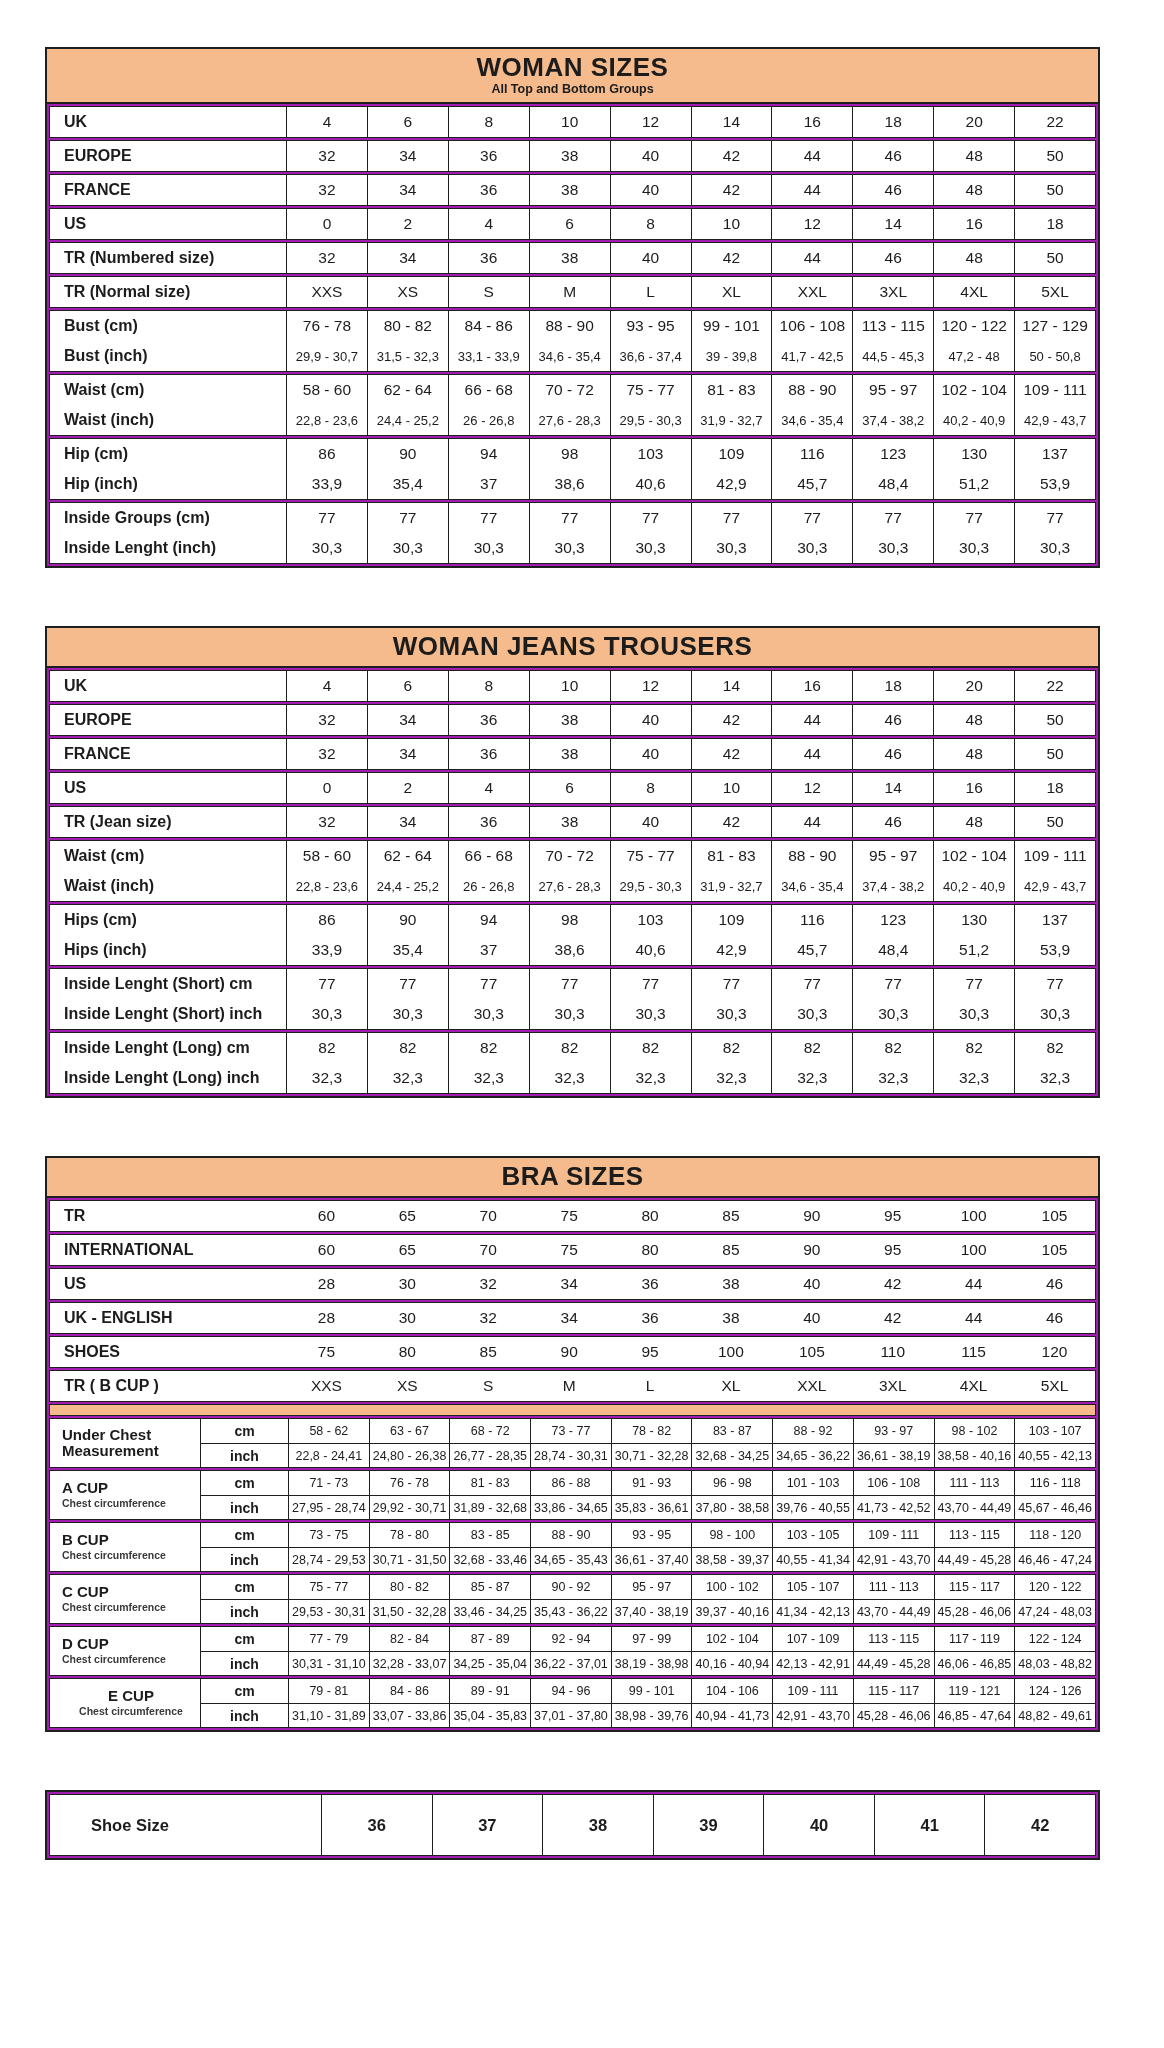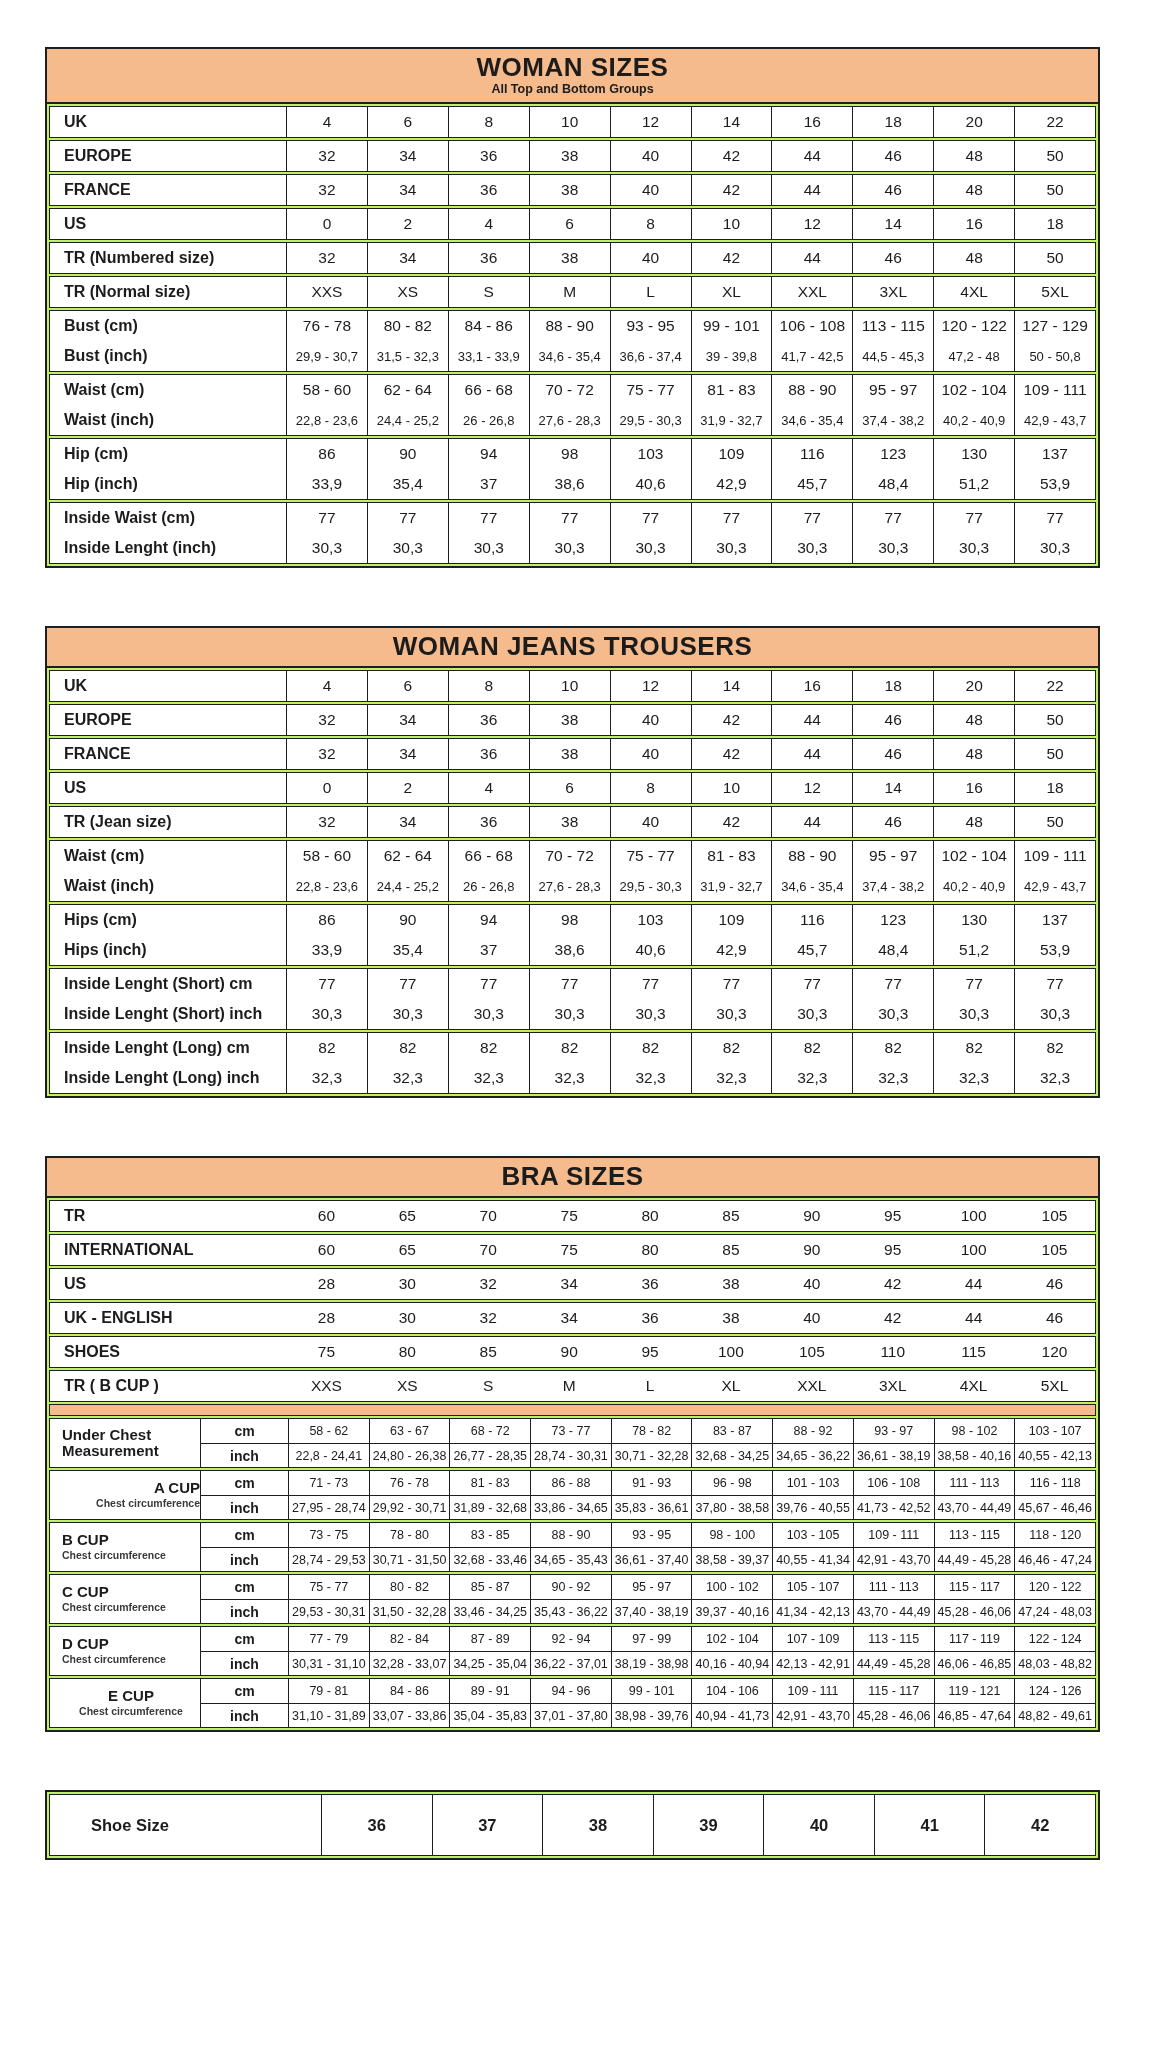--- a/index.html
+++ b/index.html
@@ -4,21 +4,21 @@
 <style>
   :root{
     --orange:#F5BB8C;
     --border:#1F1F1F;
     --text:#1C1C1C;
     --pagebg:#FFFFFF;
   }
   *{box-sizing:border-box;margin:0;padding:0;}
   body{background:var(--pagebg);font-family:"Liberation Sans",sans-serif;color:var(--text);}
   .page{width:1164px;height:2048px;background:var(--pagebg);padding:47px 64px 0 45px;overflow:hidden;}
-  .tbox{border:2px solid var(--border);background:#bef264;margin-bottom:58px;}
+  .tbox{border:2px solid var(--border);background:#a21caf;margin-bottom:58px;}
   .tbox:last-child{margin-bottom:0;}
   .thead{background:var(--orange);border-bottom:2px solid var(--border);
          display:flex;flex-direction:column;align-items:center;justify-content:center;
          padding:5px 0 6px;min-height:40px;}
   .ttitle{font-size:26px;line-height:27px;font-weight:bold;letter-spacing:.5px;}
   .tsub{font-size:12.5px;line-height:14px;font-weight:bold;margin-top:1px;}
   .tbody{padding:2px;display:flex;flex-direction:column;gap:2px;}
   .grp{display:grid;border:1.5px solid var(--border);background:#fff;}
   .measure-cols{grid-template-columns:236px repeat(10,1fr);}
   .cup-cols{grid-template-columns:150px 88px repeat(10,1fr);}
@@ -201,21 +201,21 @@
           <div class="cell val">37</div>
           <div class="cell val">38,6</div>
           <div class="cell val">40,6</div>
           <div class="cell val">42,9</div>
           <div class="cell val">45,7</div>
           <div class="cell val">48,4</div>
           <div class="cell val">51,2</div>
           <div class="cell val">53,9</div>
         </div>
         <div class="grp measure-cols">
-          <div class="cell lab">Inside Waist (cm)</div>
+          <div class="cell lab">Inside Groups (cm)</div>
           <div class="cell val">77</div>
           <div class="cell val">77</div>
           <div class="cell val">77</div>
           <div class="cell val">77</div>
           <div class="cell val">77</div>
           <div class="cell val">77</div>
           <div class="cell val">77</div>
           <div class="cell val">77</div>
           <div class="cell val">77</div>
           <div class="cell val">77</div>
@@ -508,21 +508,21 @@
           <div class="cell cupval bt">26,77 - 28,35</div>
           <div class="cell cupval bt">28,74 - 30,31</div>
           <div class="cell cupval bt">30,71 - 32,28</div>
           <div class="cell cupval bt">32,68 - 34,25</div>
           <div class="cell cupval bt">34,65 - 36,22</div>
           <div class="cell cupval bt">36,61 - 38,19</div>
           <div class="cell cupval bt">38,58 - 40,16</div>
           <div class="cell cupval bt">40,55 - 42,13</div>
         </div>
         <div class="grp cup-cols">
-          <div class="cell cuplab" style="grid-row: 1 / span 2; align-items: flex-end;">
+          <div class="cell cuplab" style="grid-row: 1 / span 2;">
             <div class="cuplab-main">A CUP</div>
             <div class="cuplab-sub">Chest circumference</div>
           </div>
           <div class="cell unit">cm</div>
           <div class="cell cupval">71 - 73</div>
           <div class="cell cupval">76 - 78</div>
           <div class="cell cupval">81 - 83</div>
           <div class="cell cupval">86 - 88</div>
           <div class="cell cupval">91 - 93</div>
           <div class="cell cupval">96 - 98</div>

